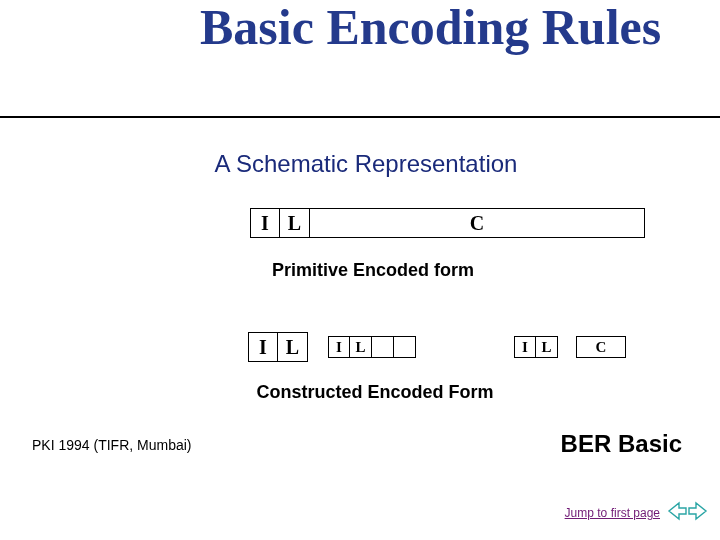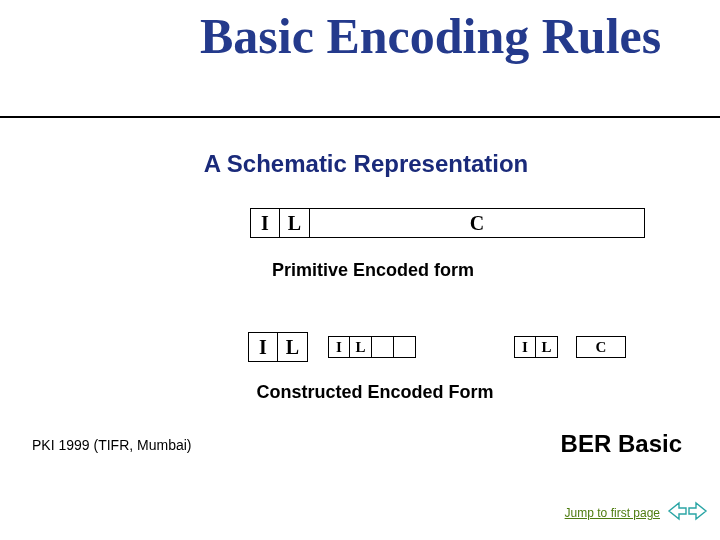--- a/index.html
+++ b/index.html
@@ -8,42 +8,42 @@
     width: 720px;
     height: 540px;
     background: #fff;
     font-family: Arial, Helvetica, sans-serif;
     position: relative;
     overflow: hidden;
   }
   .title {
     position: absolute;
     left: 200px;
-    top: 11px;
+    top: 2px;
     font-family: "Times New Roman", Times, serif;
     font-weight: bold;
     font-size: 50px;
     line-height: 1.0;
     color: #243a8c;
   }
   .title-rule {
     position: absolute;
     left: 0;
     top: 116px;
     width: 720px;
     height: 0;
     border-top: 2px solid #000;
   }
   .subtitle {
     position: absolute;
     left: 0;
     width: 720px;
     top: 150px;
     text-align: center;
-    font-weight: bold;
+    font-weight: normal;
     font-size: 24px;
     color: #1a2a7a;
     padding-left: 12px;
   }
   .diagram1 {
     position: absolute;
     left: 250px;
     top: 208px;
     display: flex;
   }
@@ -116,21 +116,21 @@
     top: 430px;
     font-weight: bold;
     font-size: 24px;
     color: #000;
   }
   .jump-link {
     position: absolute;
     right: 60px;
     bottom: 20px;
     font-size: 12px;
-    color: #4d7c0f;
+    color: #701a75;
     text-decoration: underline;
     cursor: pointer;
   }
   .nav-arrows {
     position: absolute;
     right: 12px;
     bottom: 15px;
     display: flex;
     gap: 1px;
   }
@@ -164,21 +164,21 @@
   <div style="width:90px"></div>
   <div class="inner-group">
     <div class="cell-sm" style="width:22px">I</div>
     <div class="cell-sm" style="width:22px;border-left:none">L</div>
     <div style="width:18px"></div>
     <div class="cell-sm" style="width:50px">C</div>
   </div>
 </div>
 <div class="caption2">Constructed Encoded Form</div>
 
-<div class="footer-left">PKI 1999 (TIFR, Mumbai)</div>
+<div class="footer-left">PKI 1994 (TIFR, Mumbai)</div>
 <div class="footer-right">BER Basic</div>
 
 <a class="jump-link">Jump to first page</a>
 
 <div class="nav-arrows">
   <span>
     <svg class="arrow-svg" viewBox="0 0 20 20">
       <polygon points="12,2 12,7 19,7 19,13 12,13 12,18 2,10" fill="#fff" stroke="#2aa5a5" stroke-width="1.4"></polygon>
     </svg>
   </span>

